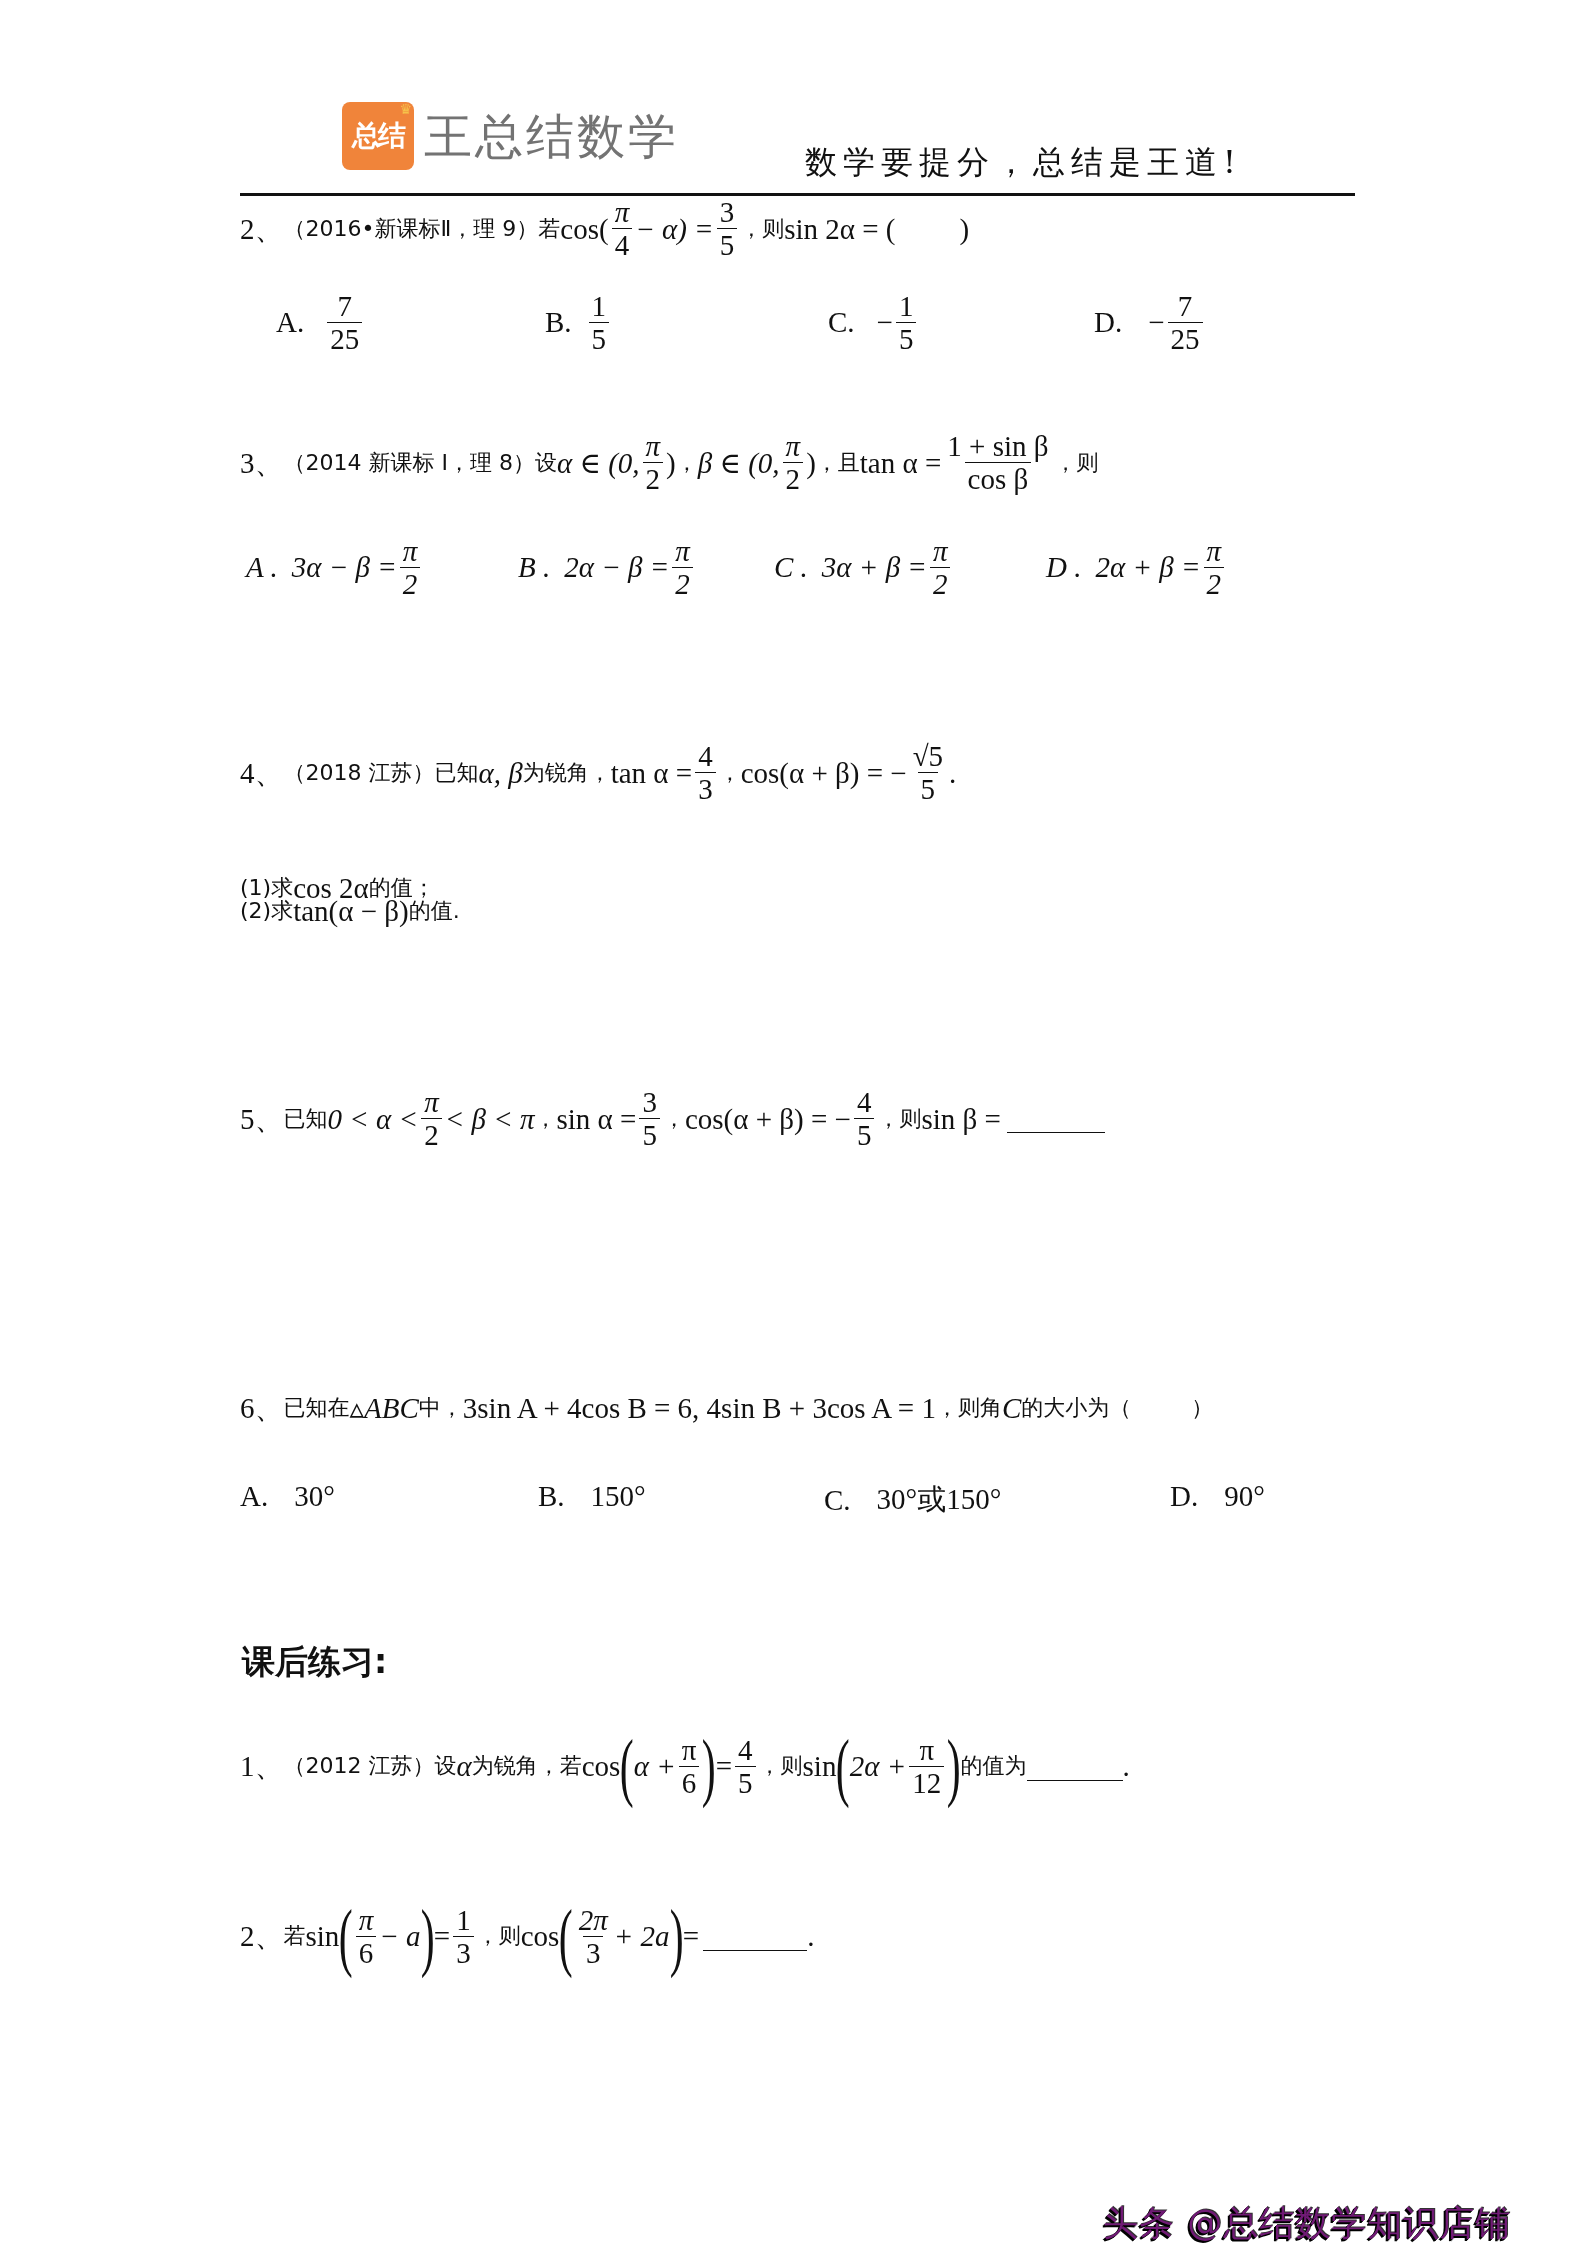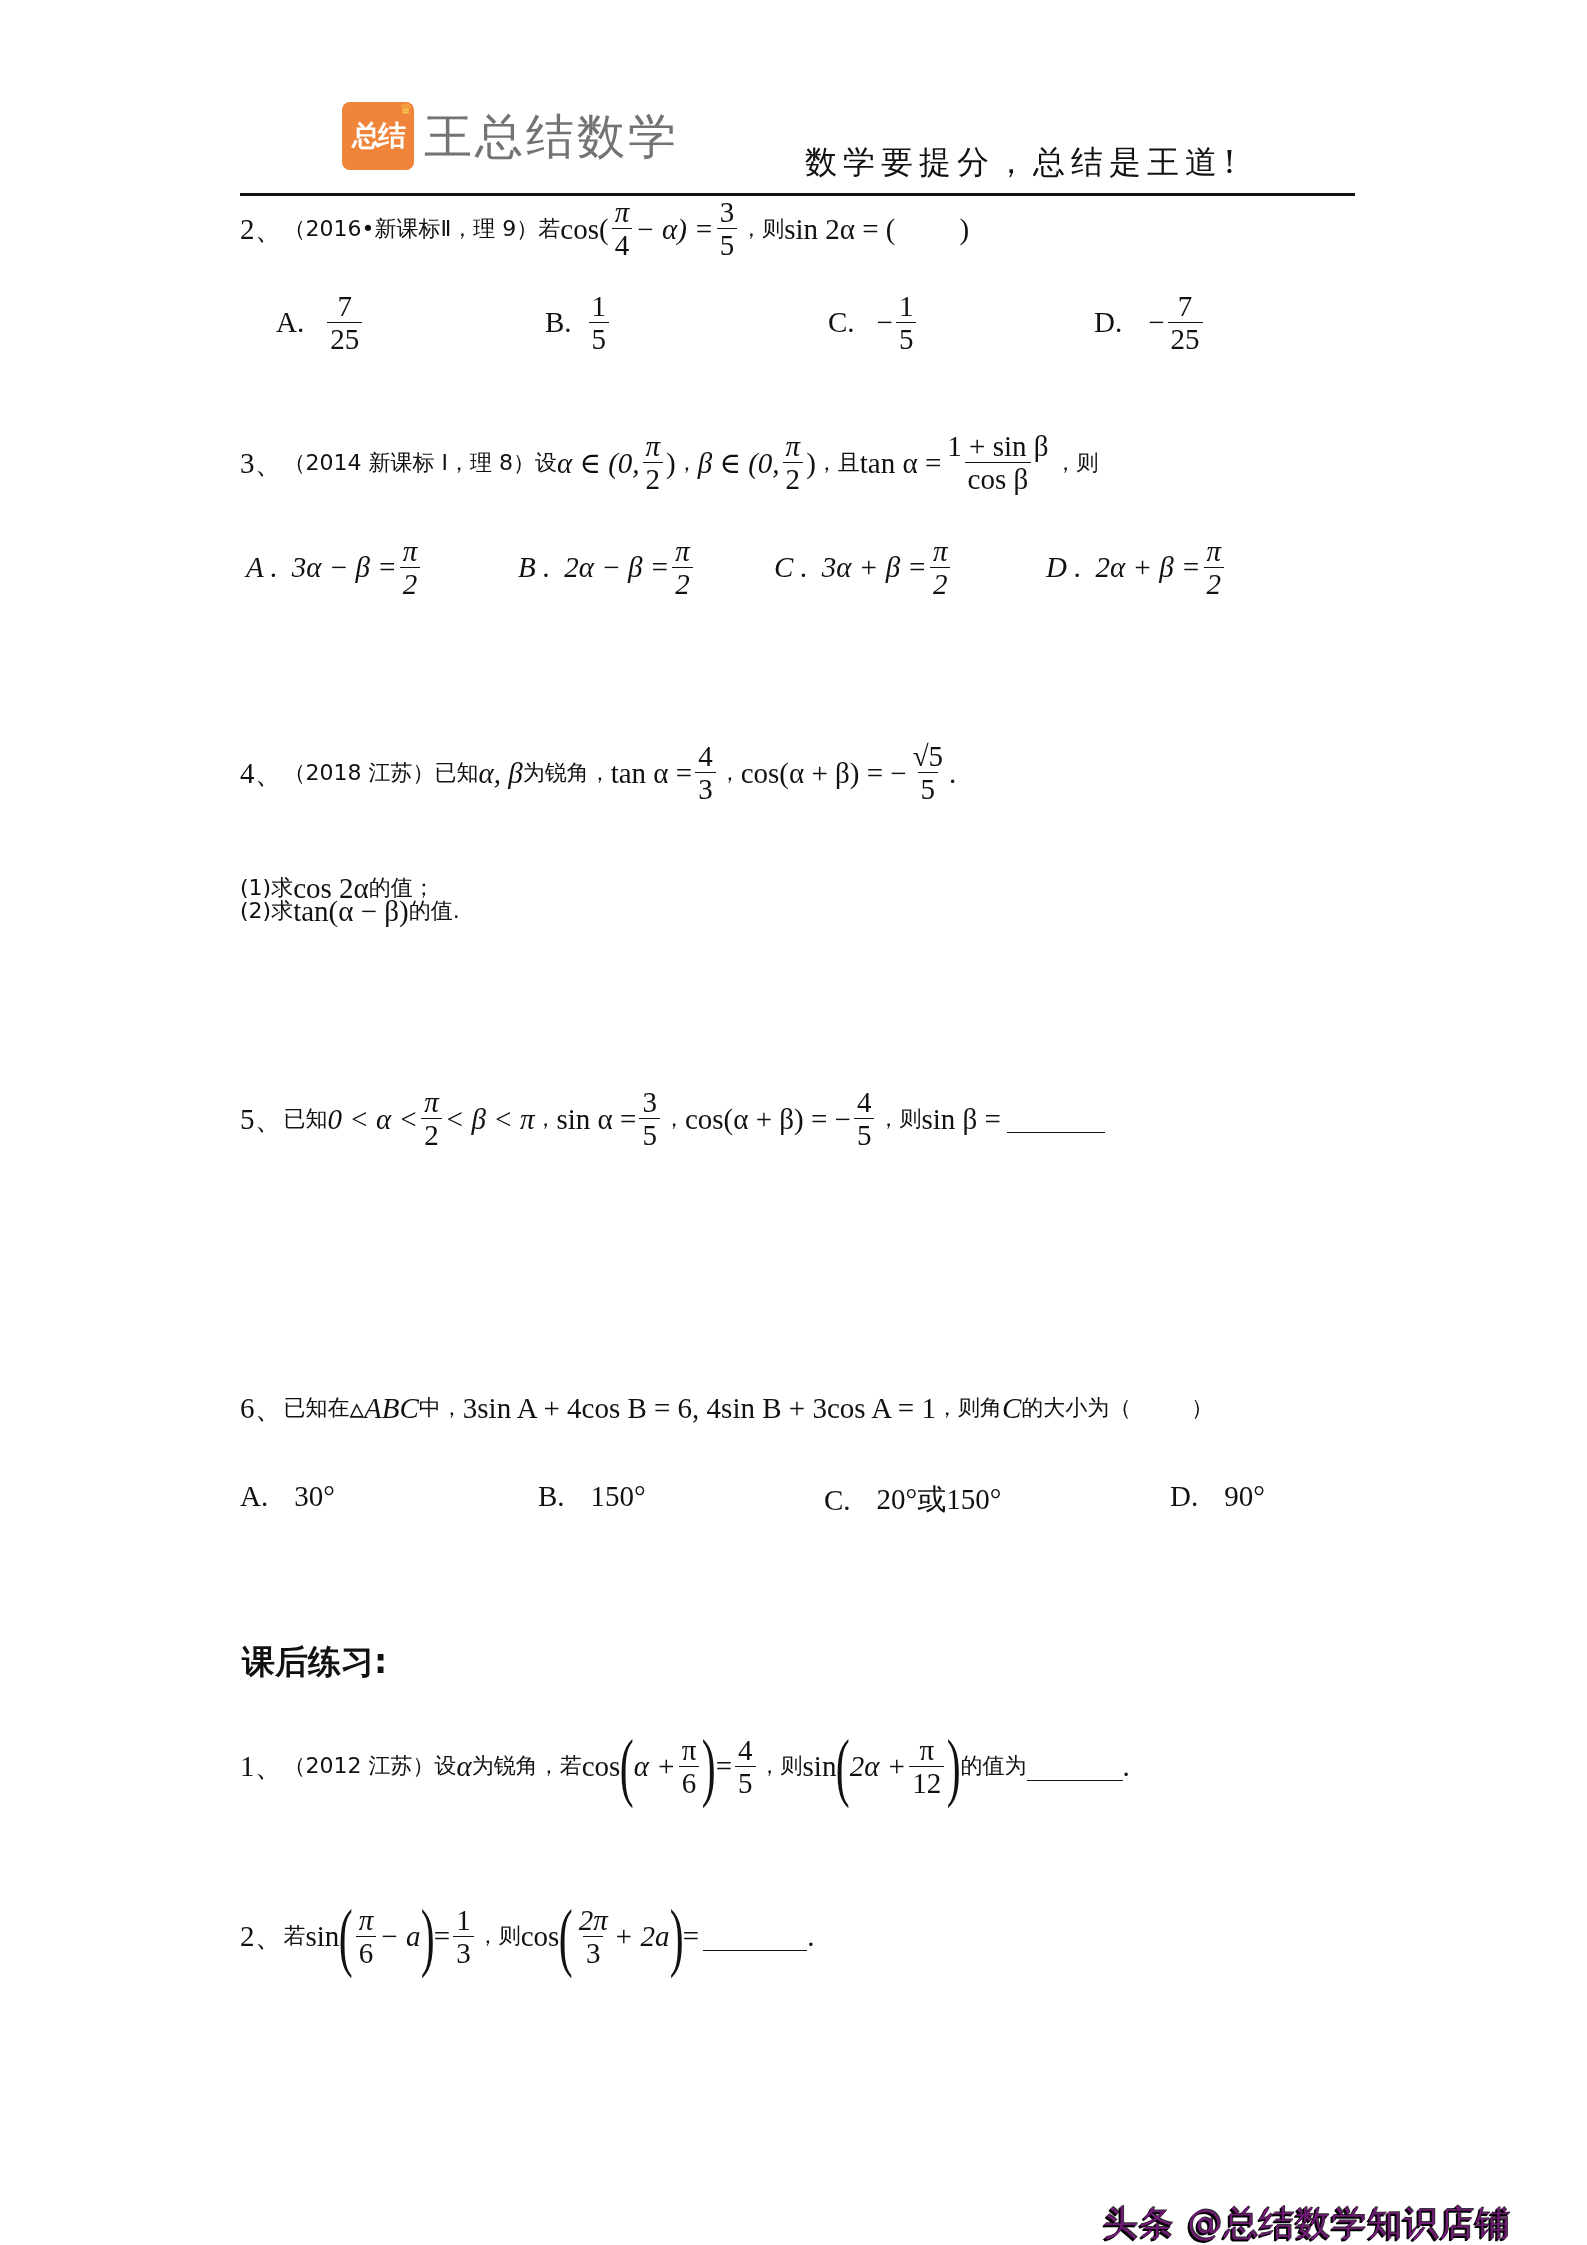--- a/index.html
+++ b/index.html
@@ -233,21 +233,21 @@
   <span>30°</span>
 </div>
 <div class="opt" style="left:538px; top:1480px;">
   <span>B.</span>
   <span style="width:26px;display:inline-block"></span>
   <span>150°</span>
 </div>
 <div class="opt" style="left:824px; top:1480px;">
   <span>C.</span>
   <span style="width:26px;display:inline-block"></span>
-  <span>20°或150°</span>
+  <span>30°或150°</span>
 </div>
 <div class="opt" style="left:1170px; top:1480px;">
   <span>D.</span>
   <span style="width:26px;display:inline-block"></span>
   <span>90°</span>
 </div>
 
 <div class="abs section-title">课后练习:</div>
 
 <div class="line" style="left:240px; top:1728px;">

